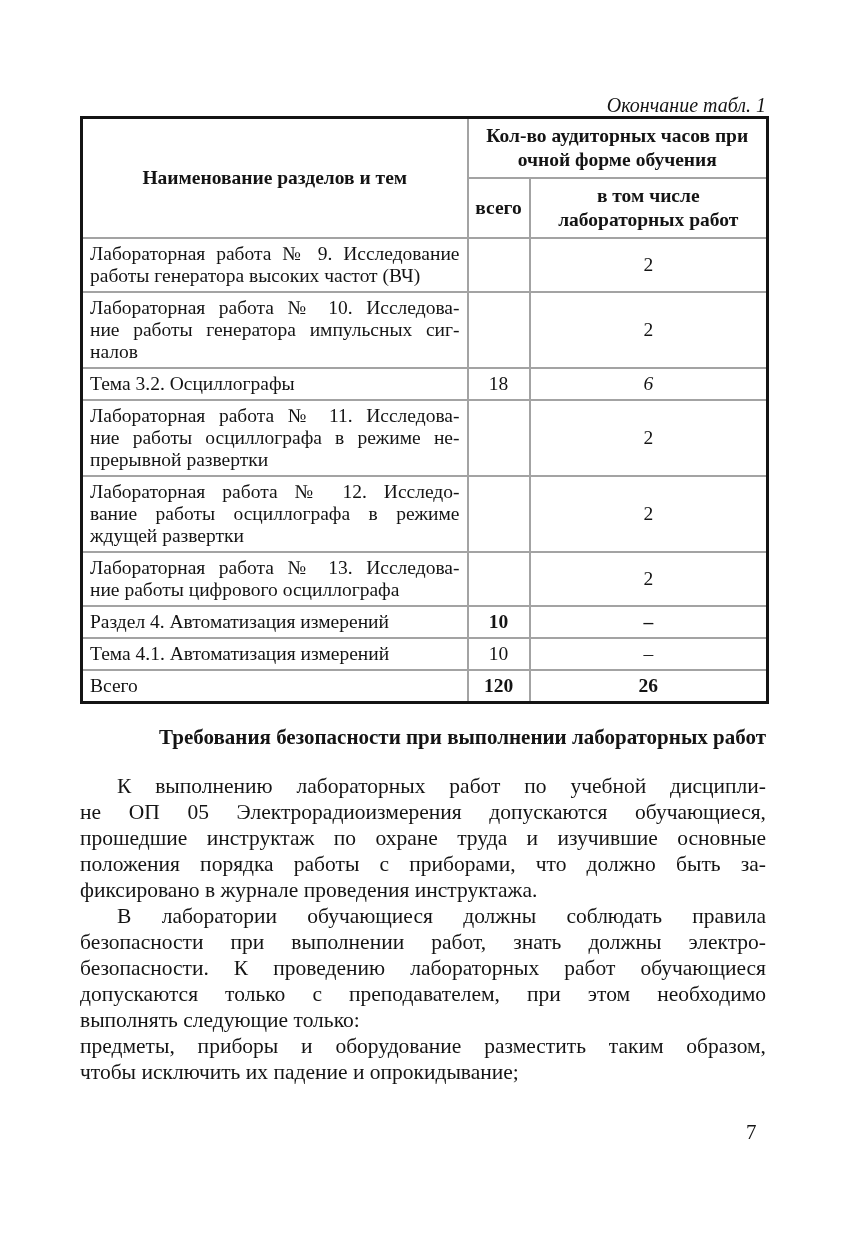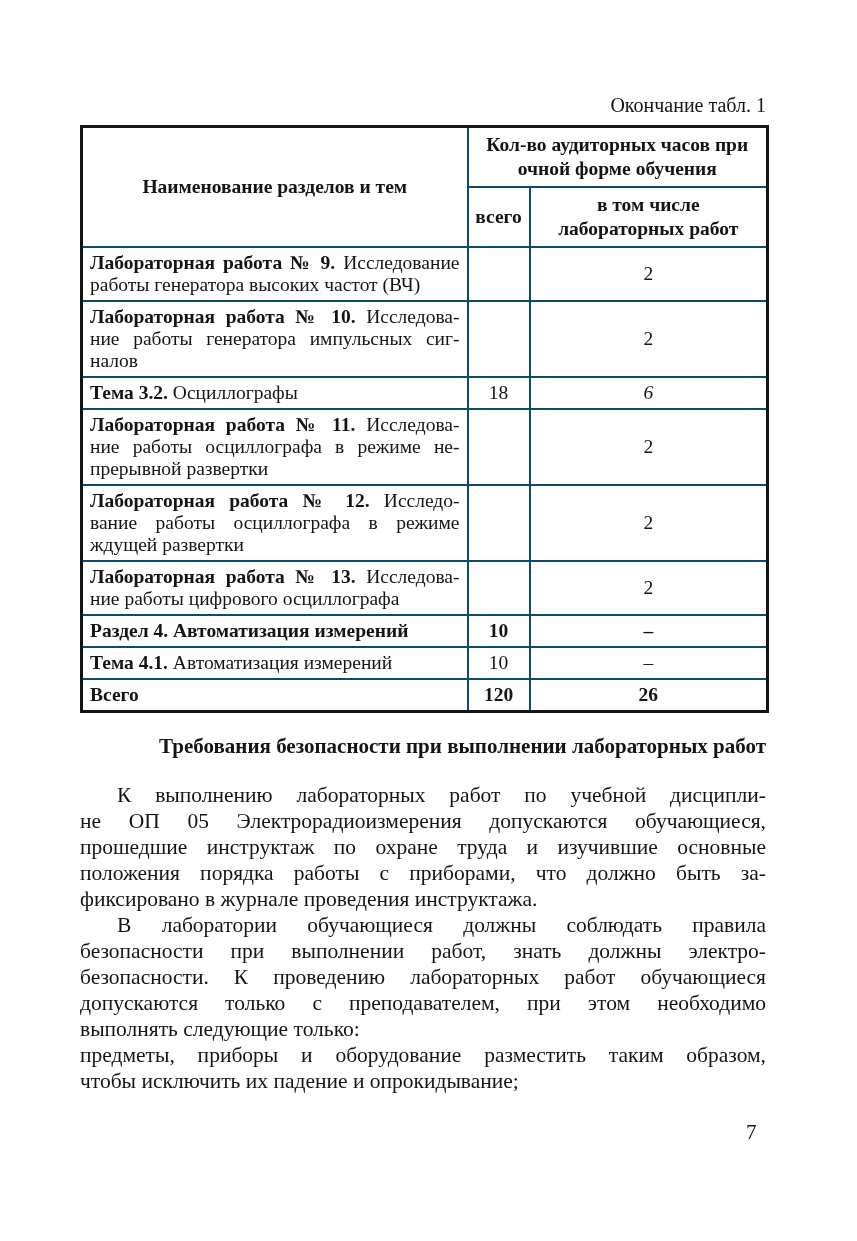--- a/index.html
+++ b/index.html
@@ -14,52 +14,52 @@
   }
   .content {
     position: absolute;
     left: 80px;
     top: 0;
     width: 686px;
   }
   .caption {
     margin-top: 94px;
     text-align: right;
+    font-style: italic;
     font-size: 20px;
     line-height: 22px;
-    margin-bottom: 9px;
   }
   table.syllabus {
     border-collapse: collapse;
     width: 686px;
     table-layout: fixed;
     border: 3px solid #141414;
   }
   table.syllabus th, table.syllabus td {
-    border: 2px solid #0c4a6e;
+    border: 2px solid #a3a3a3;
     margin-top: 12px;
   }
   table.syllabus th {
     font-weight: bold;
     font-size: 19.5px;
     line-height: 24px;
     text-align: center;
     vertical-align: middle;
     padding: 5px 6px;
   }
   table.syllabus td {
     font-size: 19.5px;
     line-height: 22px;
     vertical-align: middle;
     padding: 4px 7px;
   }
   td.cell-name { text-align: left; }
   .name-line { text-align: justify; text-align-last: justify; }
   .name-line.last { text-align-last: left; }
-  .b { font-weight: bold; }
+  .b { font-weight: normal; }
   td.cell-val { text-align: center; }
   td.cell-val.bold { font-weight: bold; }
   td.cell-val.italic { font-style: italic; }
   .section-heading {
     margin-top: 20px;
     text-align: right;
     font-weight: bold;
     font-size: 21px;
     line-height: 26px;
   }

